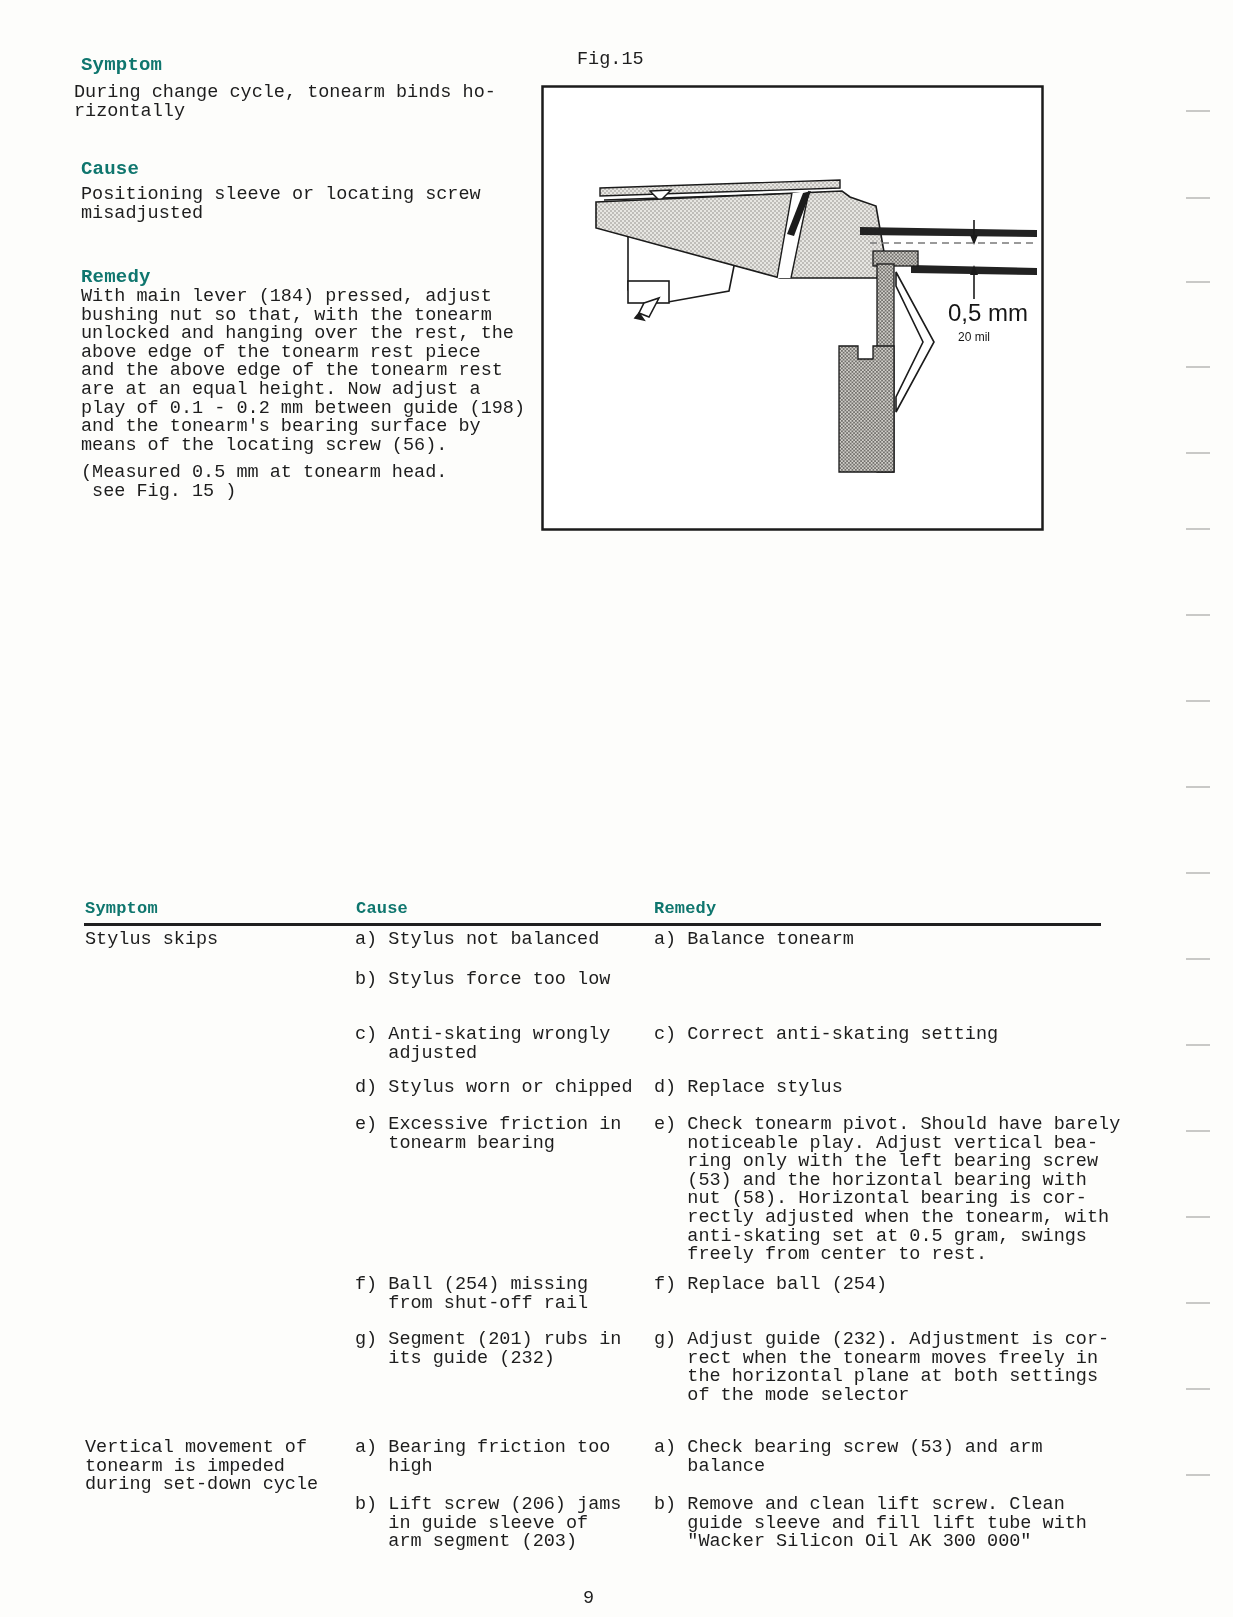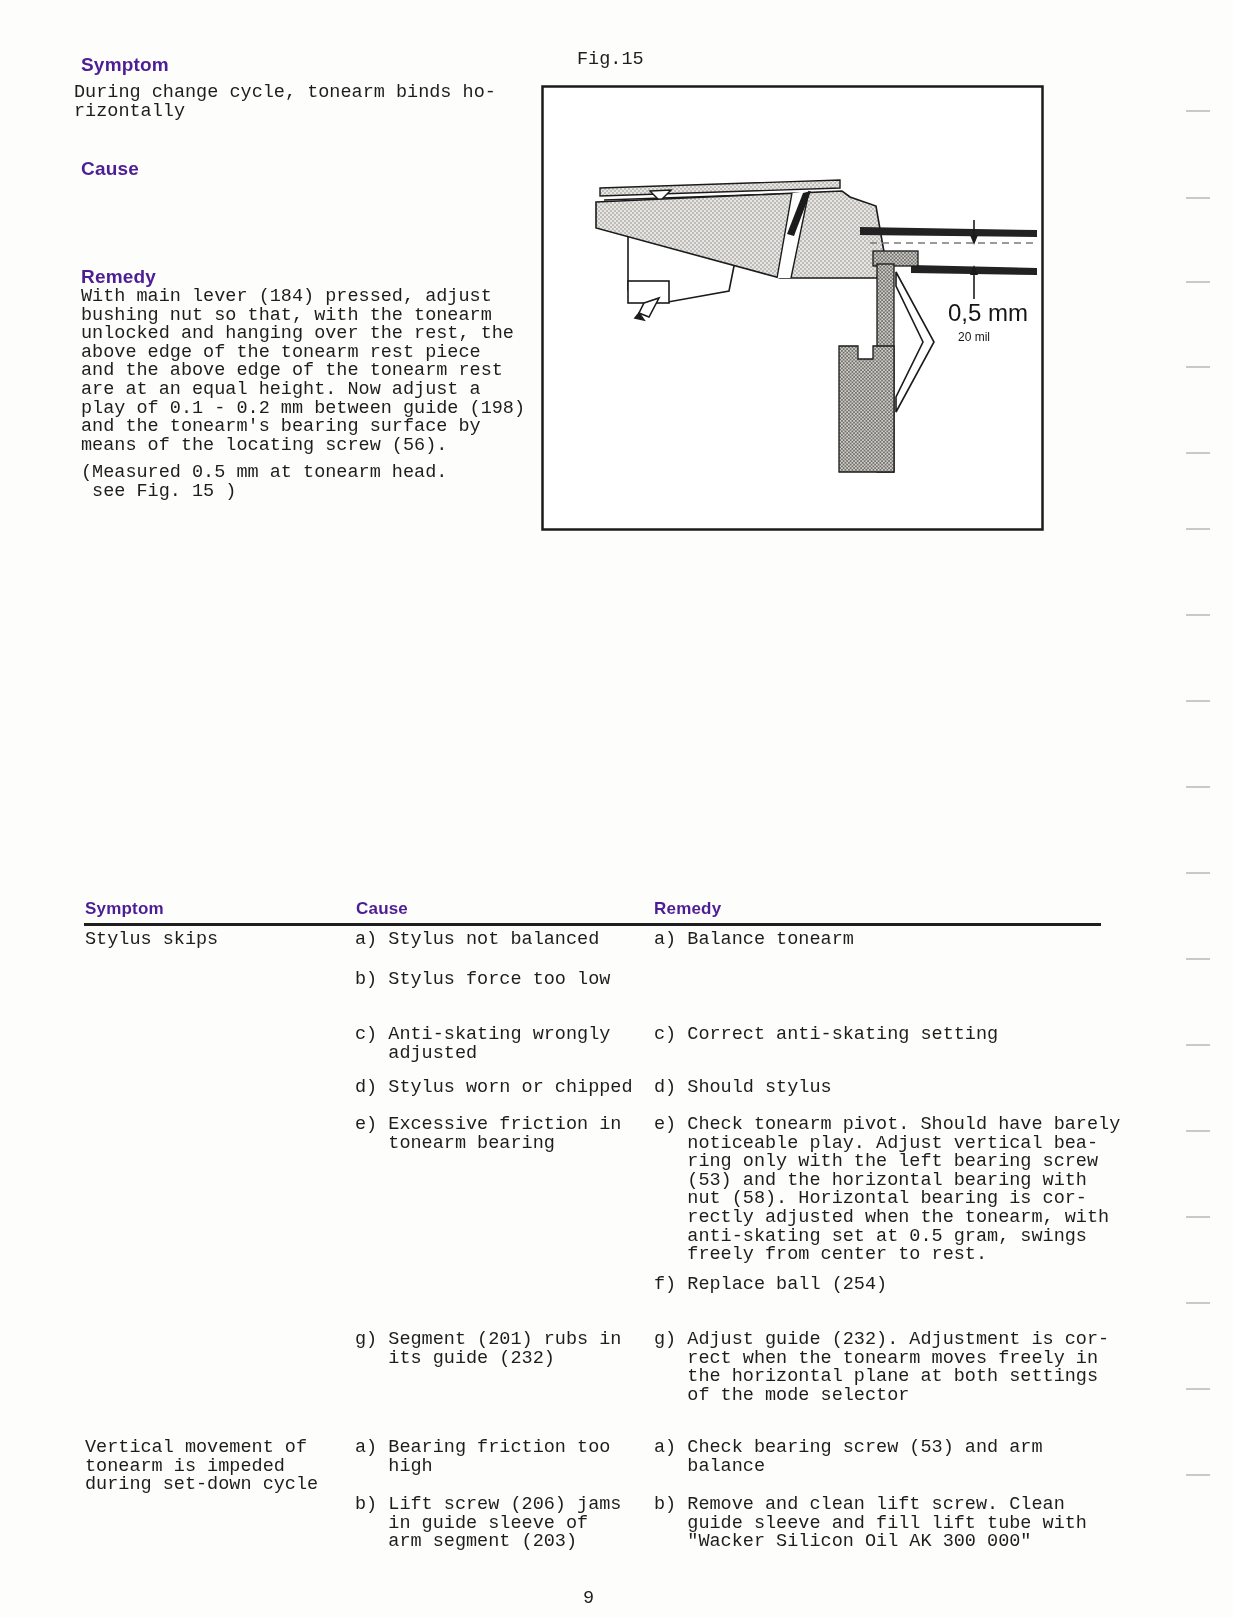--- a/index.html
+++ b/index.html
@@ -6,24 +6,24 @@
   .page{
     position:relative;
     width:1233px;height:1617px;
     background:#fdfdfb;
     font-family:"Liberation Mono","DejaVu Sans Mono",monospace;
     color:#1d1d1d;
     overflow:hidden;
   }
   .h{
     position:absolute;
-    font-family:Liberation Sans, sans-serif;
+    font-family:Liberation Mono, monospace;
     font-weight:bold;
     font-size:17px;
-    color:#4c1d95;
+    color:#0f766e;
     letter-spacing:.2px;
     white-space:nowrap;
   }
   .h.big{font-size:19px;}
   pre.t{
     position:absolute;margin:0;
     font-family:"Liberation Mono","DejaVu Sans Mono",monospace;
     font-size:18.5px;line-height:18.6px;
     color:#1d1d1d;white-space:pre;
   }
@@ -42,20 +42,22 @@
 </head>
 <body>
 
 <div class="page">
 
   <div class="h big" style="left:81px;top:54px">Symptom</div>
   <pre class="t" style="left:74px;top:84px">During change cycle, tonearm binds ho-
 rizontally</pre>
 
   <div class="h big" style="left:81px;top:158px">Cause</div>
+  <pre class="t" style="left:81px;top:186px">Positioning sleeve or locating screw
+misadjusted</pre>
 
   <div class="h big" style="left:81px;top:266px">Remedy</div>
   <pre class="t" style="left:81px;top:288px">With main lever (184) pressed, adjust
 bushing nut so that, with the tonearm
 unlocked and hanging over the rest, the
 above edge of the tonearm rest piece
 and the above edge of the tonearm rest
 are at an equal height. Now adjust a
 play of 0.1 - 0.2 mm between guide (198)
 and the tonearm's bearing surface by
@@ -140,33 +142,35 @@
   <pre class="t" style="left:355px;top:931px">a) Stylus not balanced</pre>
   <pre class="t" style="left:654px;top:931px">a) Balance tonearm</pre>
 
   <pre class="t" style="left:355px;top:971px">b) Stylus force too low</pre>
 
   <pre class="t" style="left:355px;top:1026px">c) Anti-skating wrongly
    adjusted</pre>
   <pre class="t" style="left:654px;top:1026px">c) Correct anti-skating setting</pre>
 
   <pre class="t" style="left:355px;top:1079px">d) Stylus worn or chipped</pre>
-  <pre class="t" style="left:654px;top:1079px">d) Should stylus</pre>
+  <pre class="t" style="left:654px;top:1079px">d) Replace stylus</pre>
 
   <pre class="t" style="left:355px;top:1116px">e) Excessive friction in
    tonearm bearing</pre>
   <pre class="t" style="left:654px;top:1116px">e) Check tonearm pivot. Should have barely
    noticeable play. Adjust vertical bea-
    ring only with the left bearing screw
    (53) and the horizontal bearing with
    nut (58). Horizontal bearing is cor-
    rectly adjusted when the tonearm, with
    anti-skating set at 0.5 gram, swings
    freely from center to rest.</pre>
 
+  <pre class="t" style="left:355px;top:1276px">f) Ball (254) missing
+   from shut-off rail</pre>
   <pre class="t" style="left:654px;top:1276px">f) Replace ball (254)</pre>
 
   <pre class="t" style="left:355px;top:1331px">g) Segment (201) rubs in
    its guide (232)</pre>
   <pre class="t" style="left:654px;top:1331px">g) Adjust guide (232). Adjustment is cor-
    rect when the tonearm moves freely in
    the horizontal plane at both settings
    of the mode selector</pre>
 
   <pre class="t" style="left:355px;top:1439px">a) Bearing friction too

